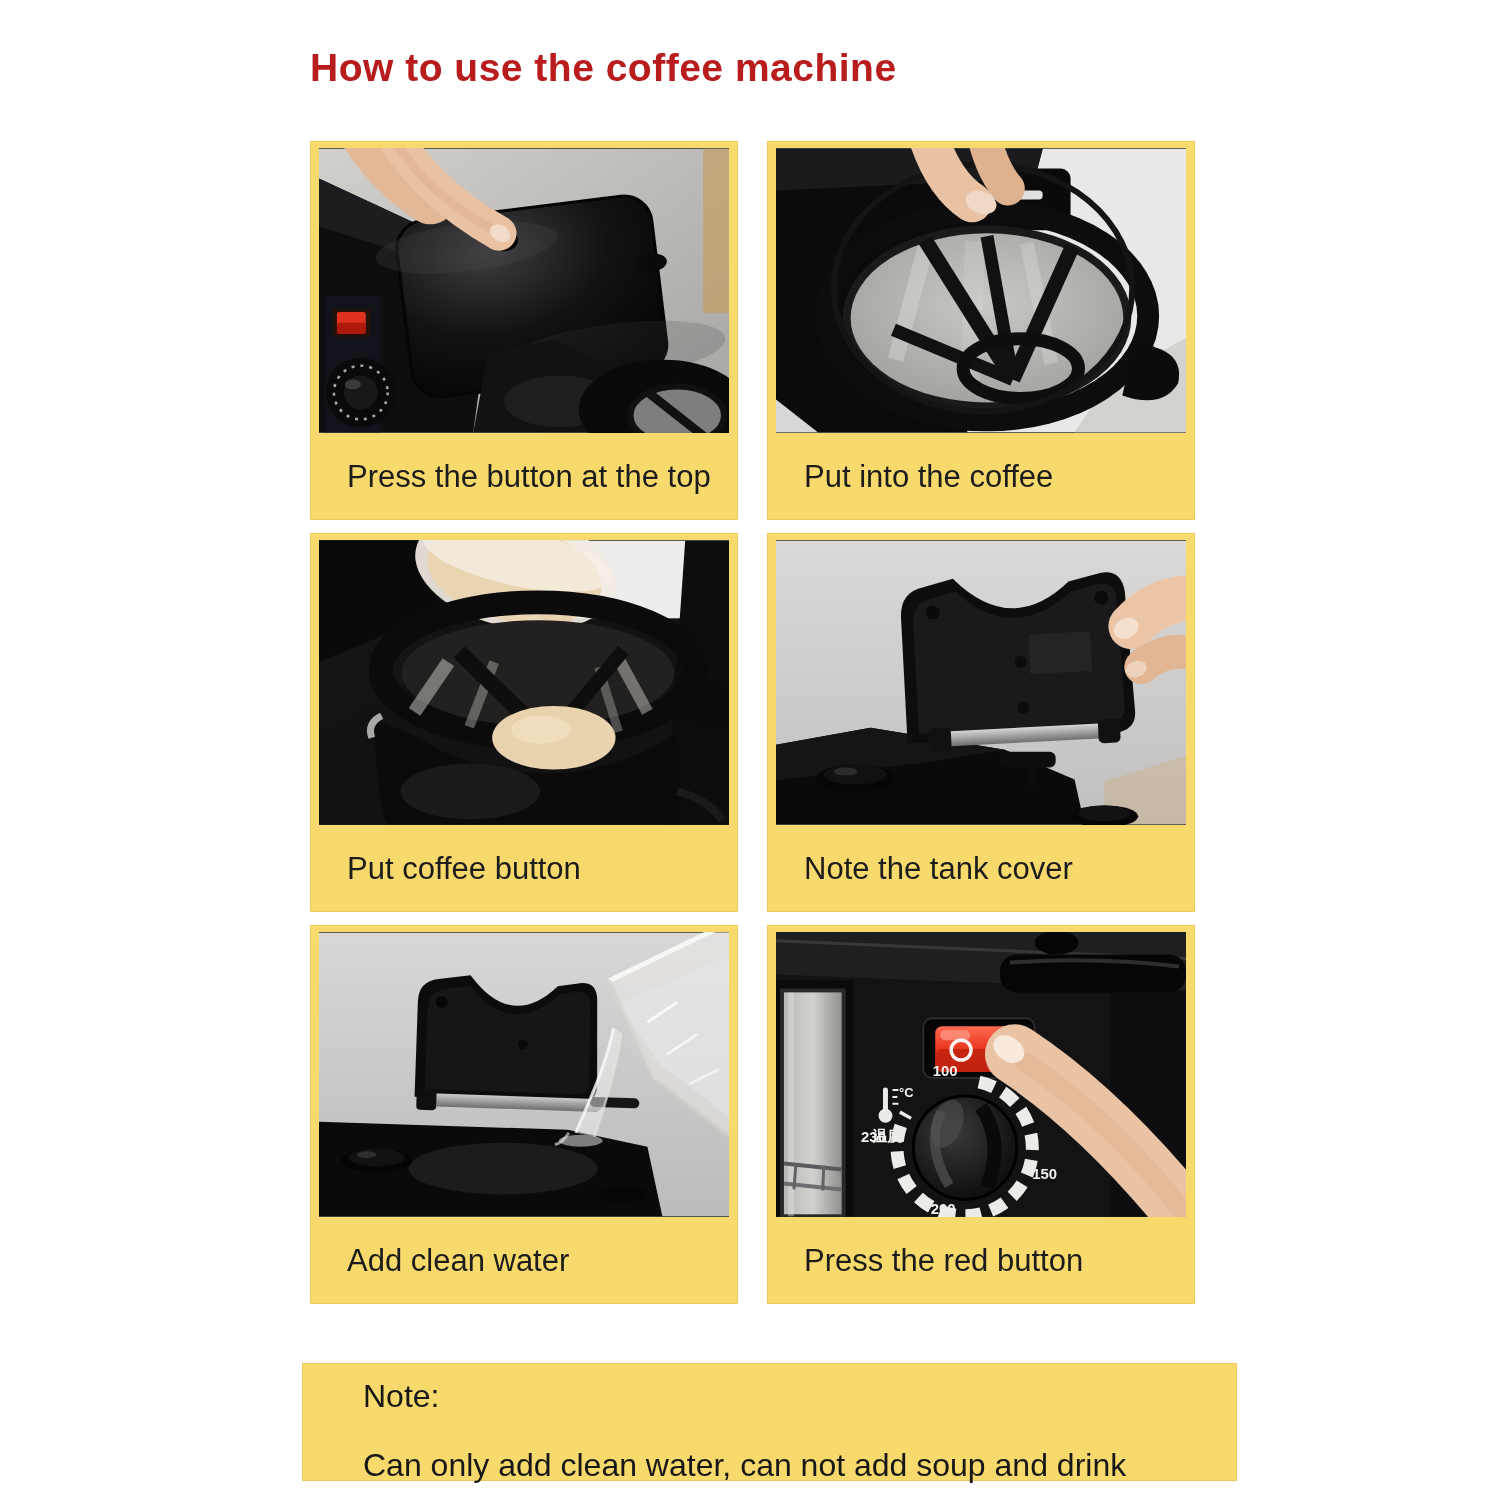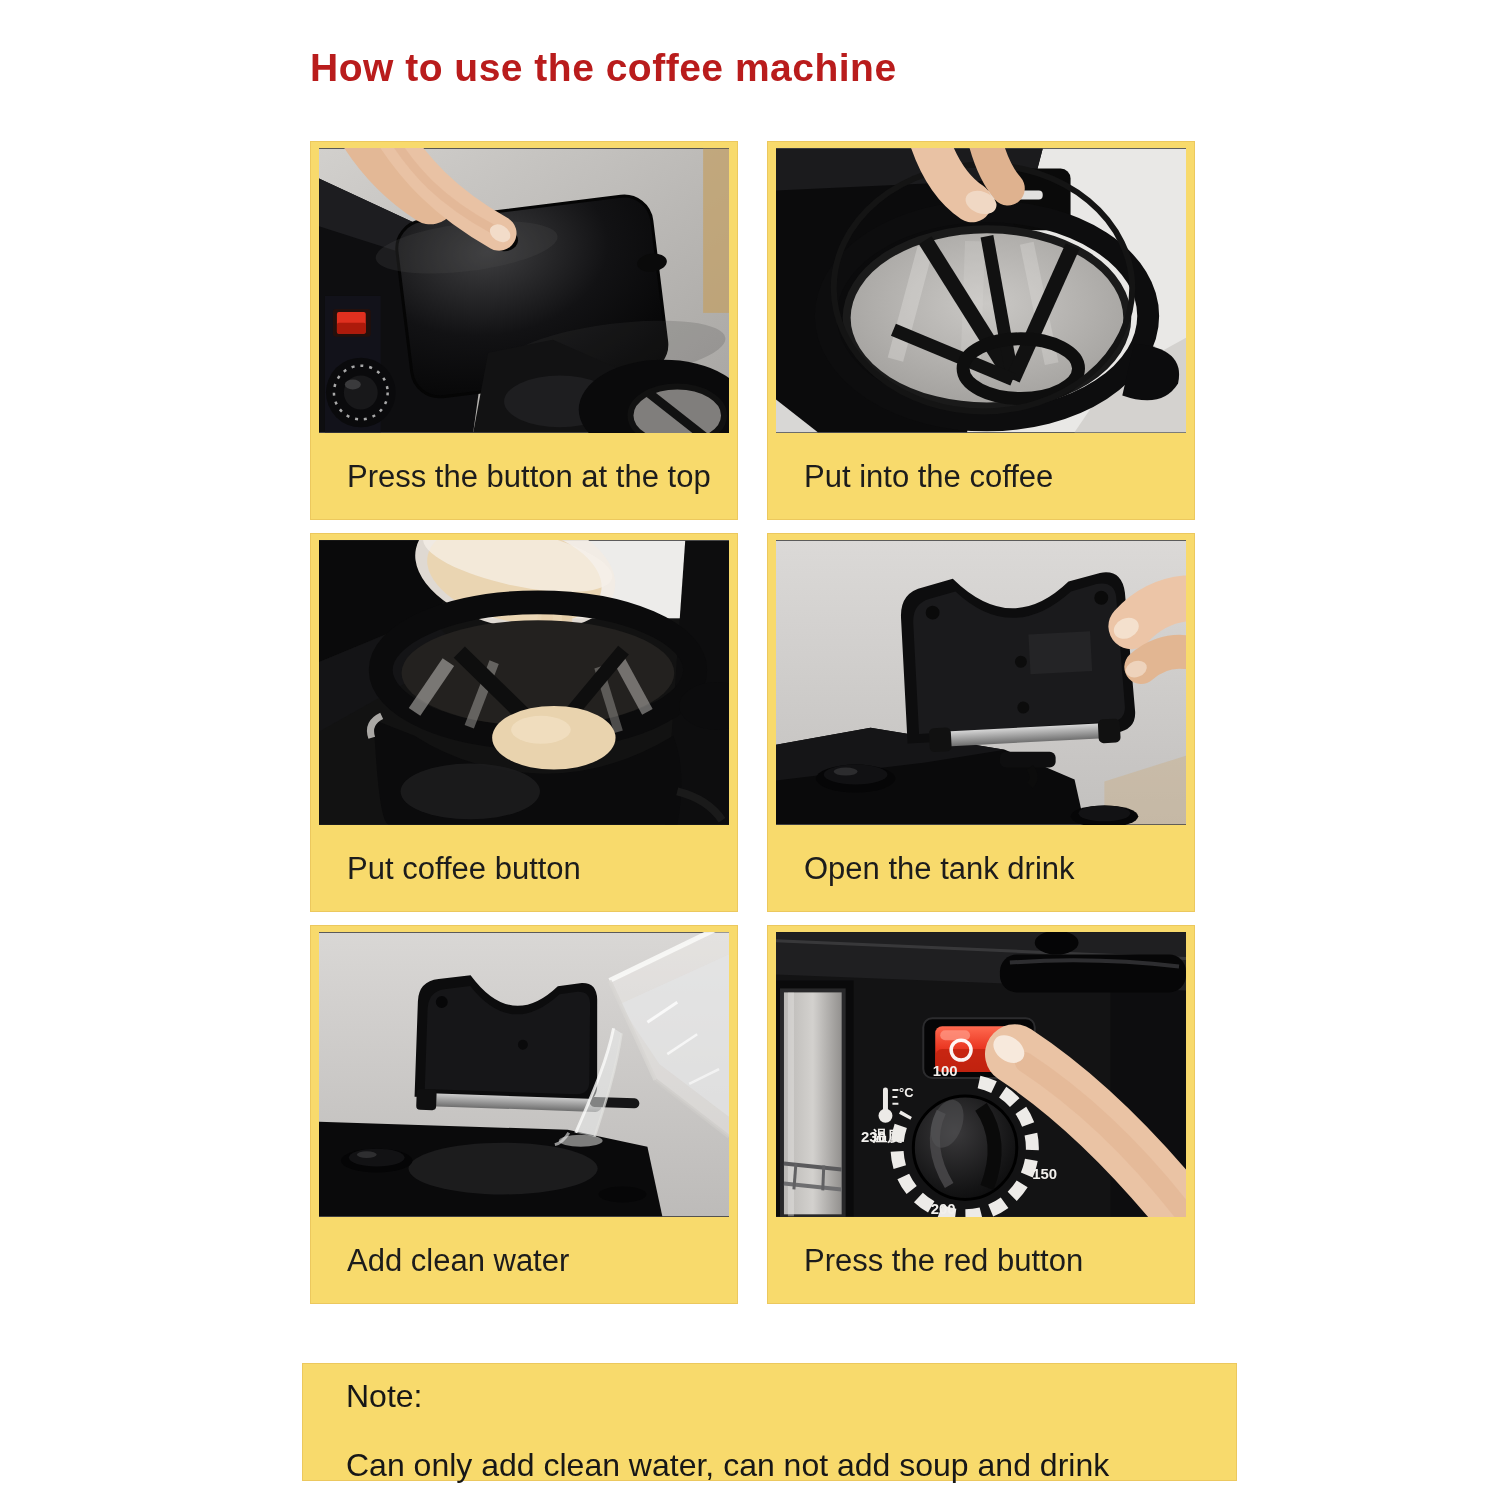--- a/index.html
+++ b/index.html
@@ -11,21 +11,21 @@
        grid-template-columns:428px 428px;column-gap:29px;row-gap:13px;margin-top:28px;}
   .step{margin:0;background:#f8da6c;border:1px solid #ecc85e;box-sizing:border-box;
        width:428px;height:379px;padding:6px 8px 0 8px;}
   .photo{width:410px;height:285px;overflow:hidden;background:#222;}
   .photo svg{display:block;width:100%;height:100%;}
   .photo text{font-family:"Liberation Sans",sans-serif;font-weight:700;fill:#f2f0ed;}
   .caption{height:87px;display:flex;align-items:center;padding-left:28px;
        font-size:31px;color:#1c1c1c;white-space:nowrap;}
   .note{position:absolute;left:302px;top:1363px;width:935px;height:118px;
        background:#f8da6c;border:1px solid #ecc85e;box-sizing:border-box;
-       padding:14px 0 0 43px;}
+       padding:14px 0 0 60px;}
   .note-label{font-size:32px;color:#171717;}
   .note-text{font-size:32px;color:#171717;margin-top:32px;white-space:nowrap;}
 </style>
 </head>
 <body>
 
 <h1 class="page-title">How to use the coffee machine</h1>
 
 <div class="grid">
 
@@ -188,21 +188,21 @@
           <rect x="320" y="184" width="22" height="24" rx="5" fill="#111111"></rect>
         </g>
         <rect x="225" y="212" width="56" height="16" rx="6" fill="#0e0e0f"></rect>
         <path d="M255,228 q8,10 0,18" stroke="#0c0c0c" stroke-width="8" fill="none"></path>
         <path d="M412,58 C390,60 371,71 357,86" stroke="#ecc5a7" stroke-width="46" fill="none" stroke-linecap="round"></path>
         <path d="M412,112 C395,110 379,116 367,127" stroke="#e2b692" stroke-width="34" fill="none" stroke-linecap="round"></path>
         <ellipse cx="352" cy="88" rx="13" ry="10" fill="#f4e0cd" transform="rotate(-25 352 88)"></ellipse>
         <ellipse cx="362" cy="129" rx="11" ry="8" fill="#eed3bc" transform="rotate(-20 362 129)"></ellipse>
       </svg>
     </div>
-    <figcaption class="caption">Open the tank drink</figcaption>
+    <figcaption class="caption">Note the tank cover</figcaption>
   </figure>
 
   <figure class="step">
     <div class="photo">
       <svg viewBox="0 0 412 285">
         <defs>
           <linearGradient id="s5bg" x1="0" y1="0" x2="0" y2="1">
             <stop offset="0" stop-color="#d9d7d5"></stop>
               <stop offset="1" stop-color="#bdbbb9"></stop>
           </linearGradient>

